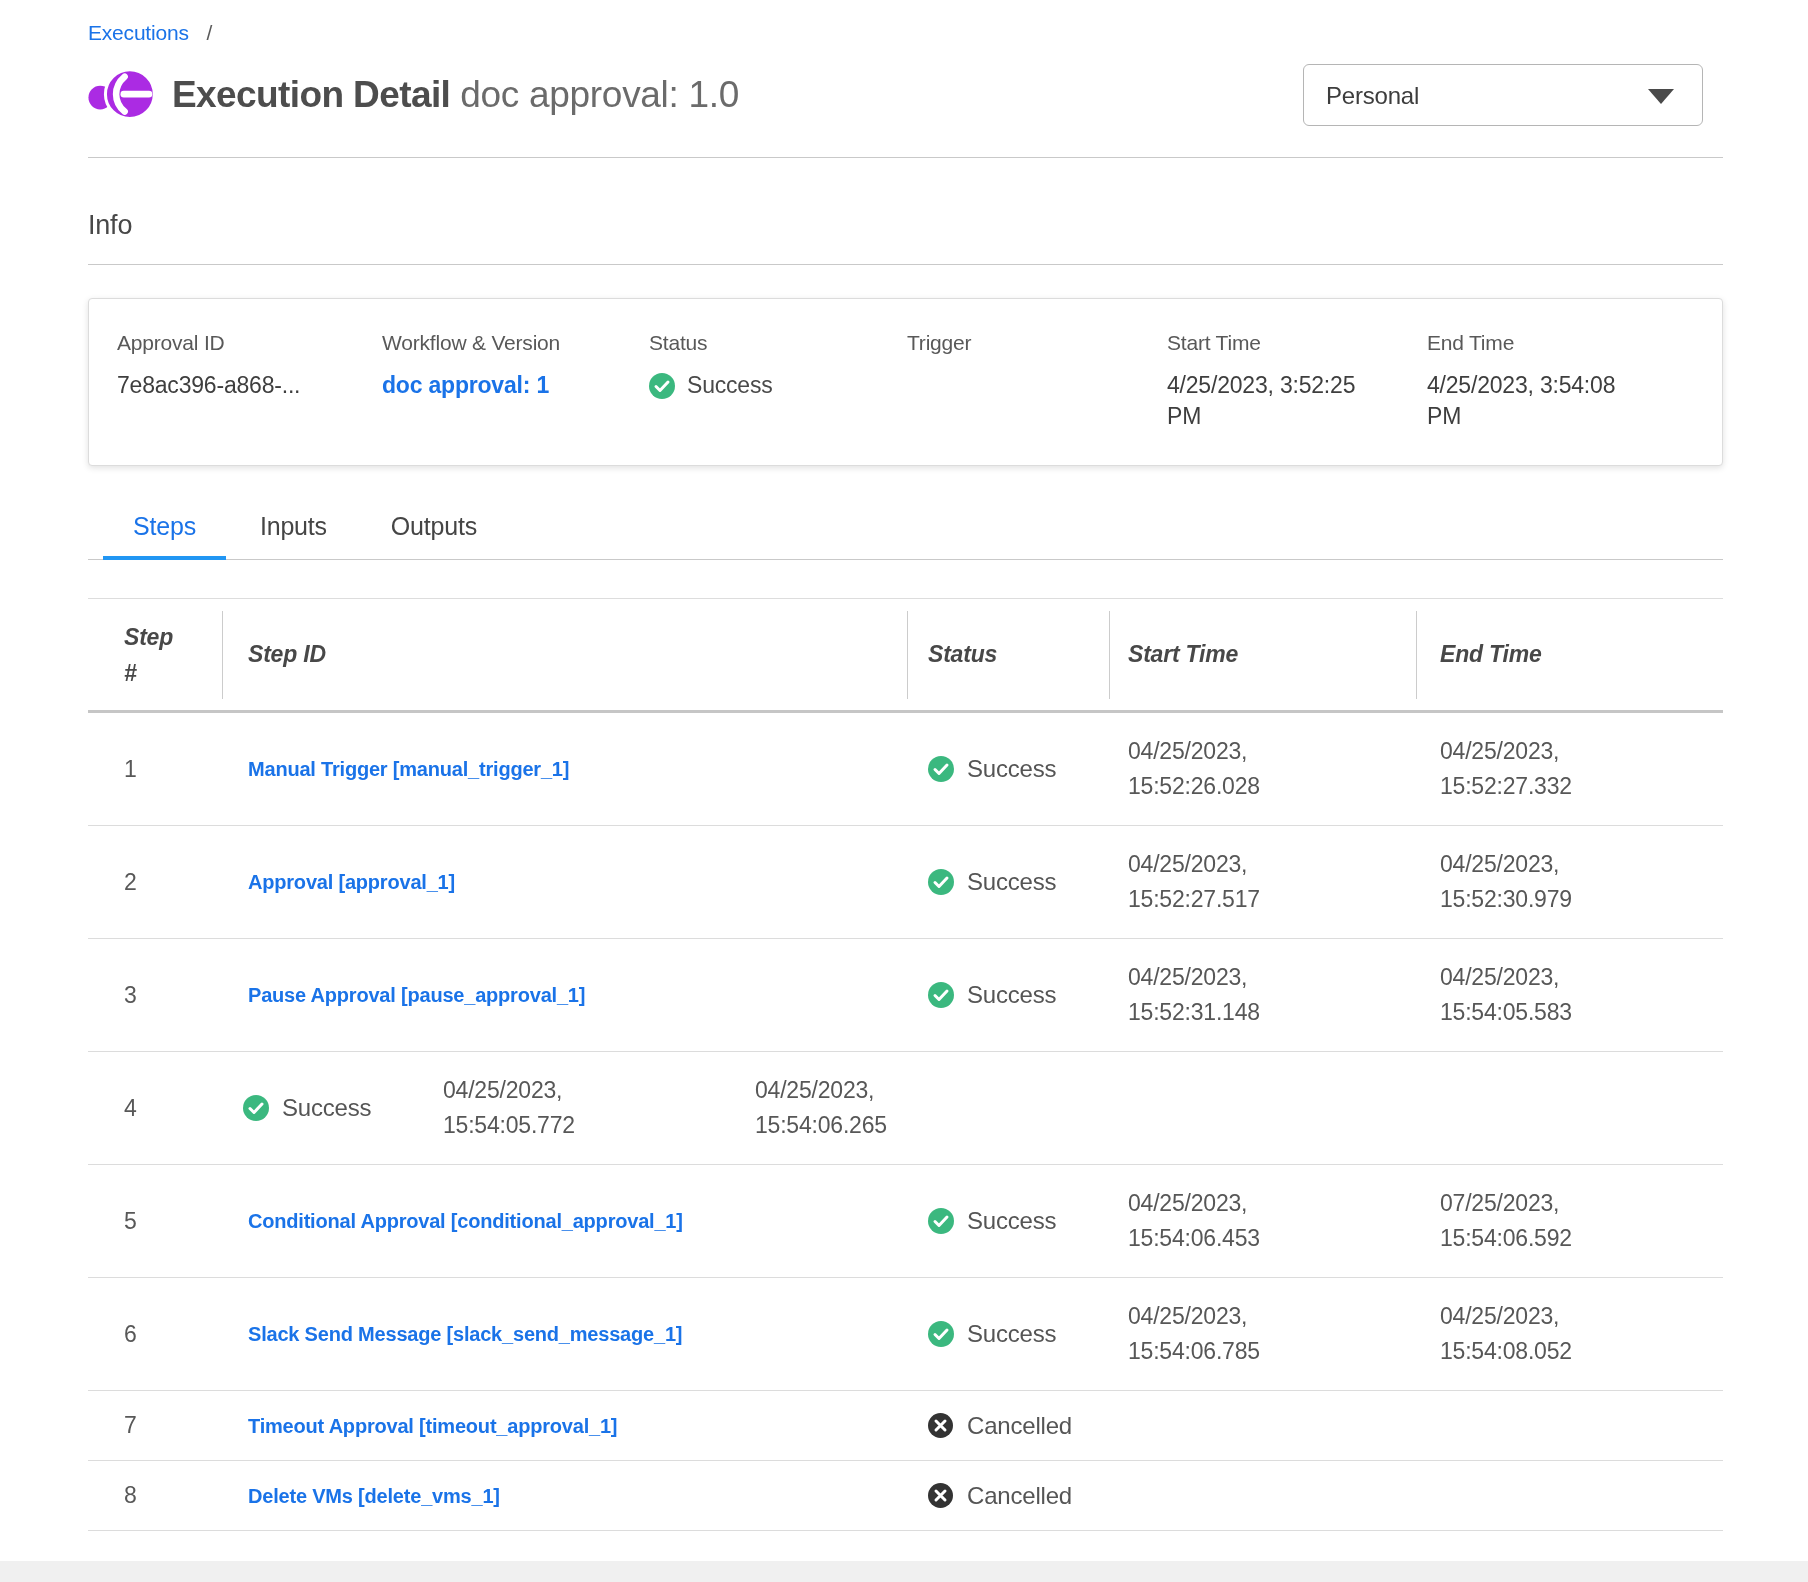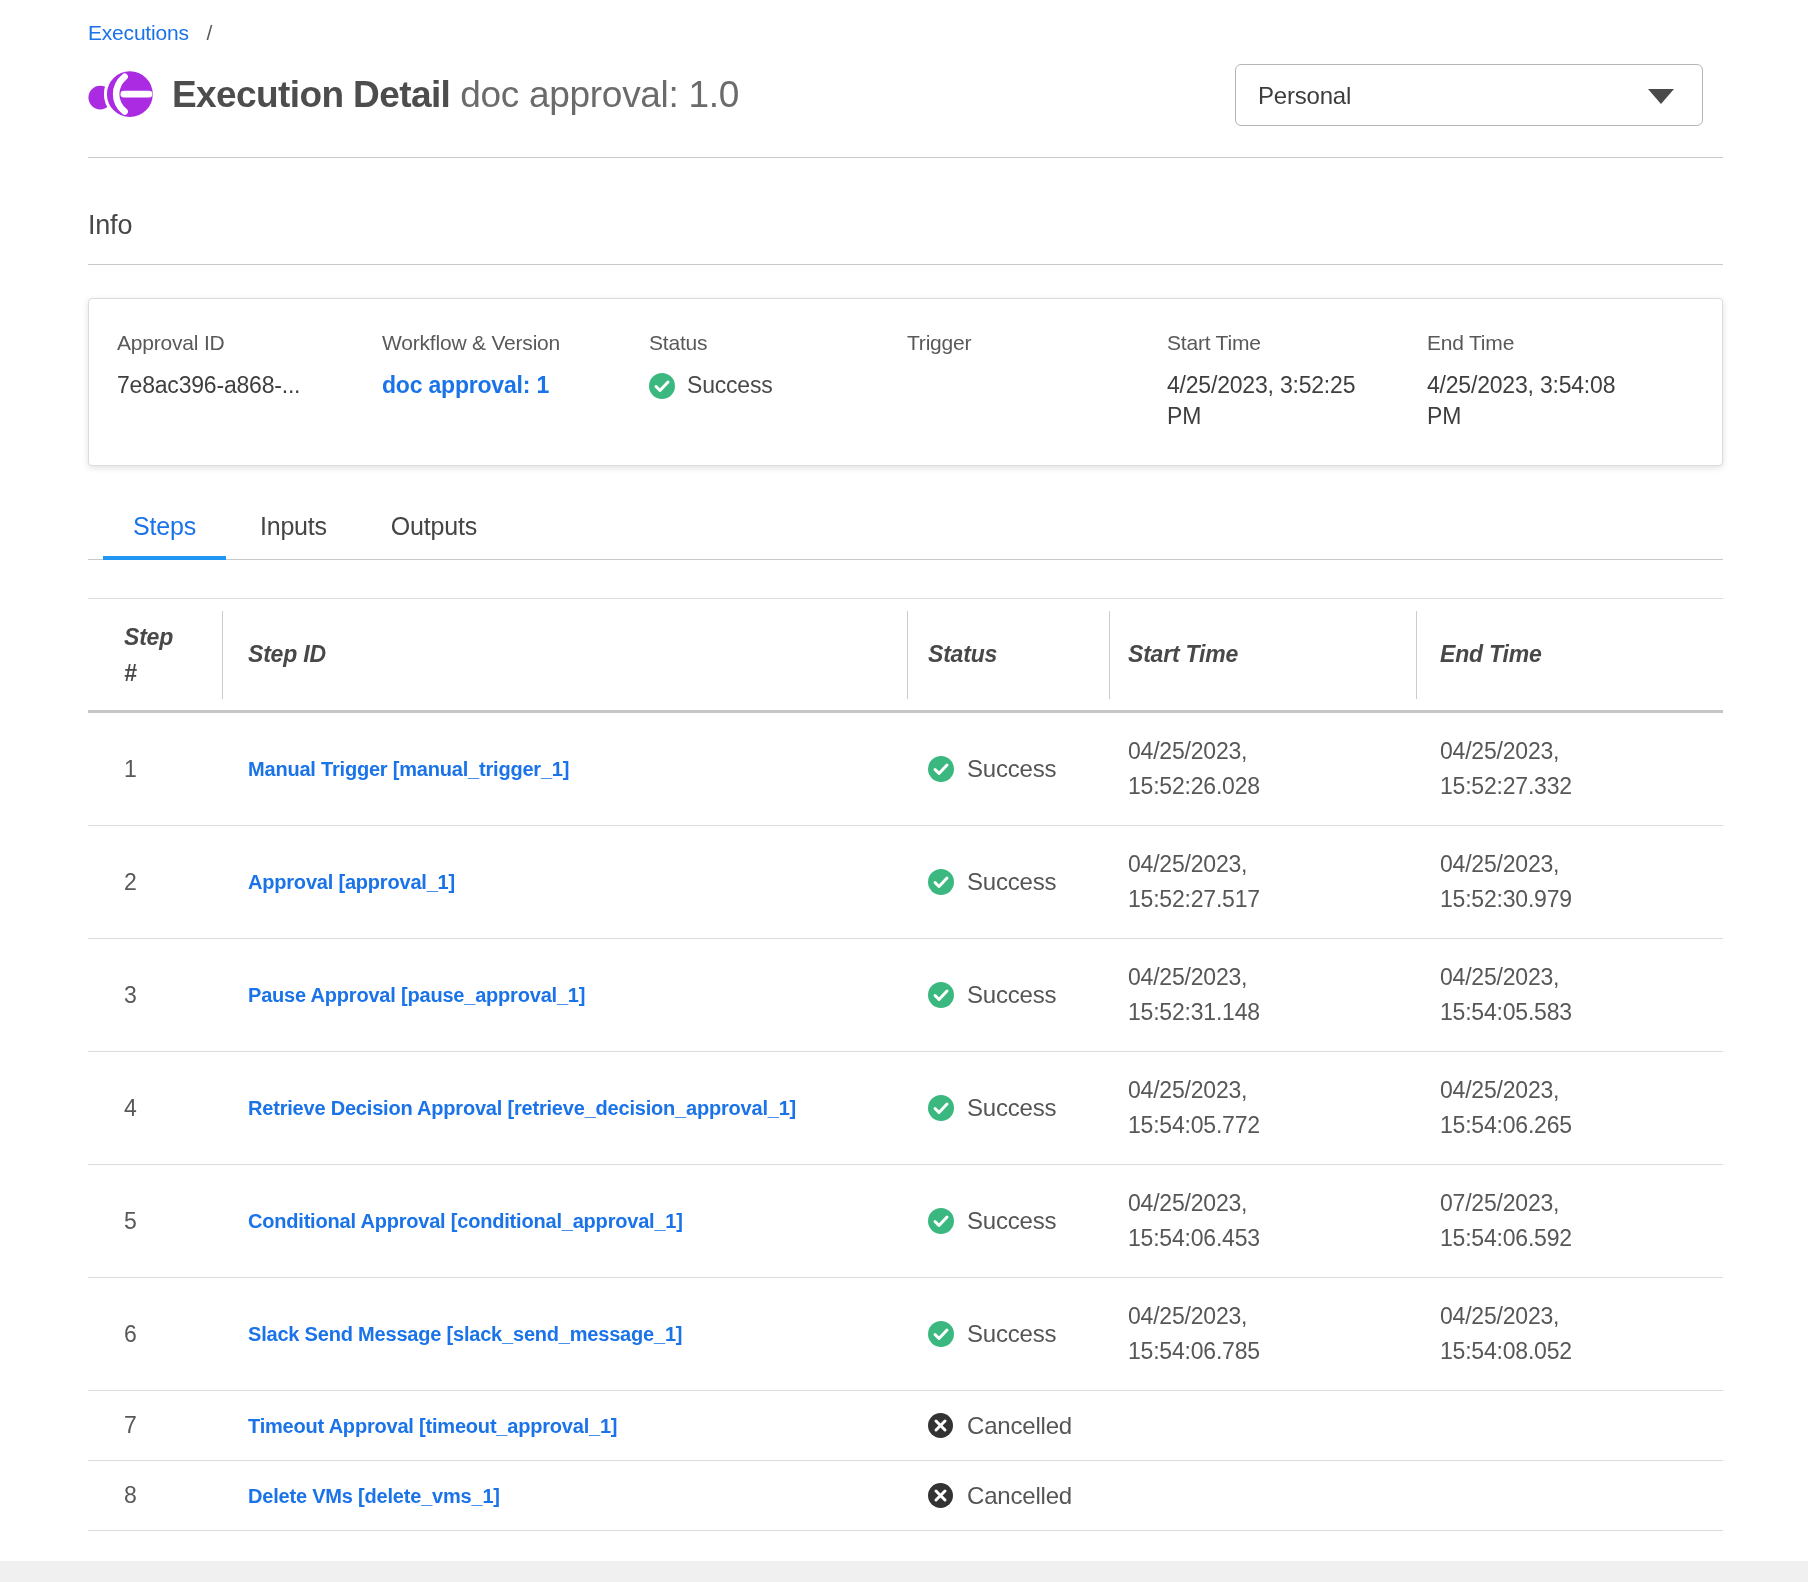--- a/index.html
+++ b/index.html
@@ -15,21 +15,21 @@
   .breadcrumb { padding-top:19px; font-size:21px; line-height:28px; }
   .breadcrumb a { color:#1a73e8; text-decoration:none; cursor:pointer; }
   .breadcrumb .sep { color:#5a5a5a; margin-left:12px; }
 
   
   .title-row { margin-top:16px; display:flex; align-items:center; height:64px; }
   .logo { width:68px; height:62px; flex:0 0 auto; }
   h1.title { margin-left:16px; font-size:37px; font-weight:bold; color:#4d4d4d; letter-spacing:-0.6px; white-space:nowrap; }
   h1.title .sub { font-weight:400; color:#6b6b6b; margin-left:10px; letter-spacing:-0.3px; }
   .dropdown {
-    margin-left:auto; margin-right:20px; width:468px; height:62px;
+    margin-left:auto; margin-right:20px; width:400px; height:62px;
     border:1px solid #b5b5b5; border-radius:6px; background:#fff;
     display:flex; align-items:center; padding:2px 28px 0 22px; cursor:pointer;
   }
   .dropdown-label { font-size:24px; color:#3d3d3d; }
   .caret { margin-left:auto; width:0; height:0;
     border-left:13px solid transparent; border-right:13px solid transparent;
     border-top:15px solid #4a4a4a; }
 
   .divider { border:none; border-top:1px solid #c9c9c9; height:0; }
   .divider.d1 { margin-top:30px; }
@@ -230,23 +230,20 @@
           </div>
           <div class="td td-time c4">
             <span>04/25/2023, 15:52:31.148</span>
           </div>
           <div class="td td-time c5">
             <span>04/25/2023, 15:54:05.583</span>
           </div>
         </div>
         <div class="tr">
           <div class="td td-num c1">4</div>
-          <div class="td td-id c2">
-            <a href="#">Retrieve Decision Approval [retrieve_decision_approval_1]</a>
-          </div>
           <div class="td td-status c3">
             <svg class="sicon" width="26" height="26" viewBox="0 0 26 26">
               <use href="#ic-success"></use>
             </svg>
             <span class="stext">Success</span>
           </div>
           <div class="td td-time c4">
             <span>04/25/2023, 15:54:05.772</span>
           </div>
           <div class="td td-time c5">

